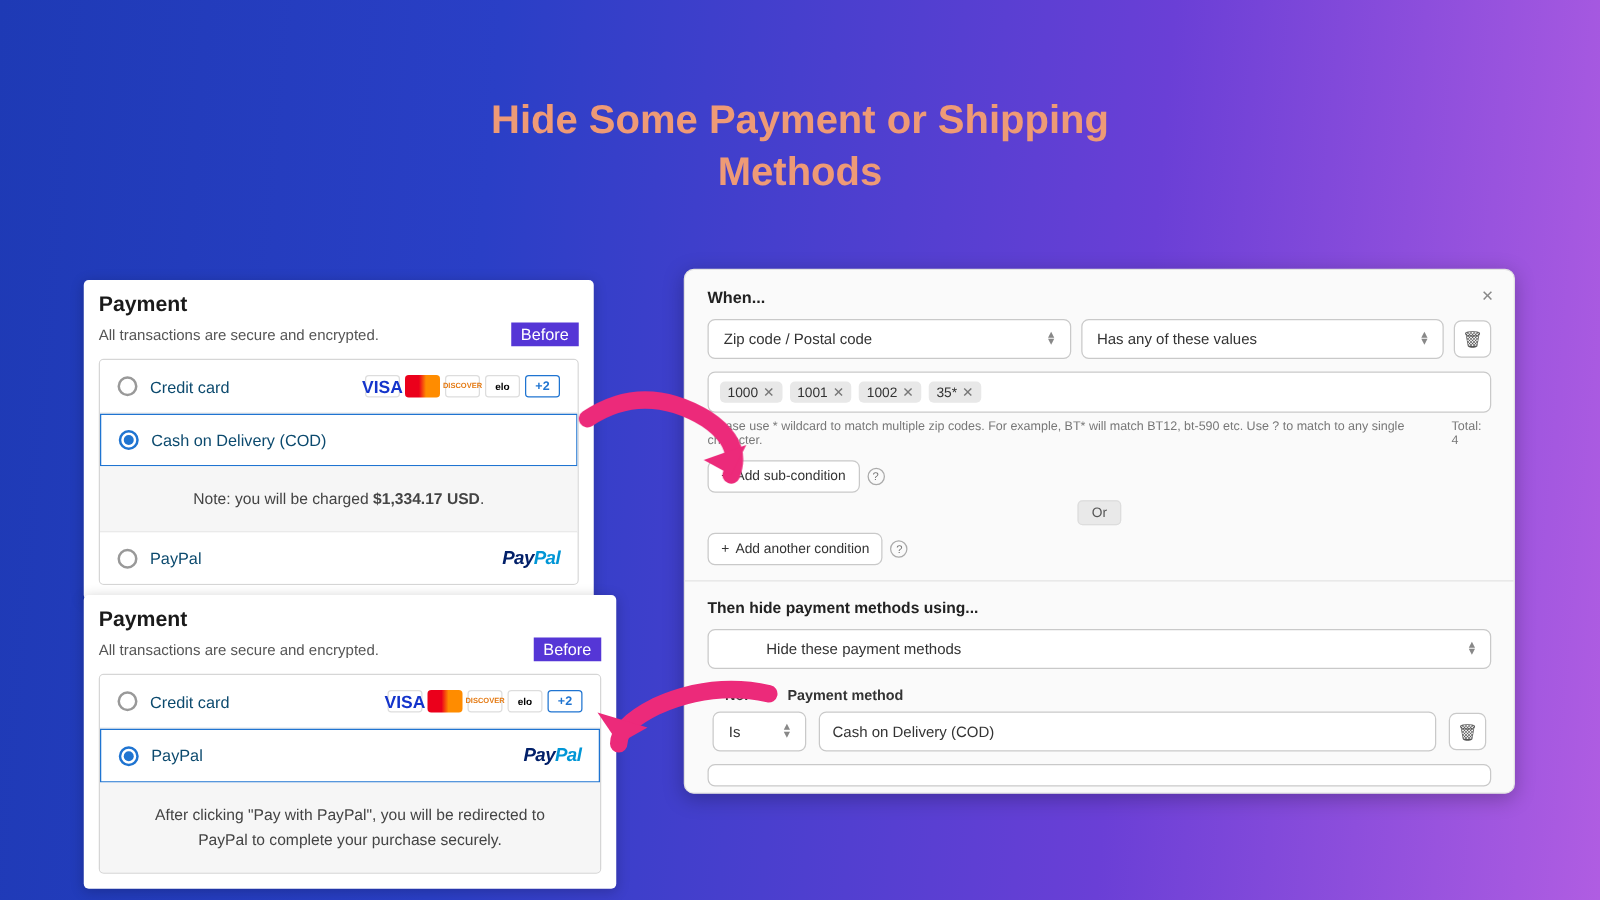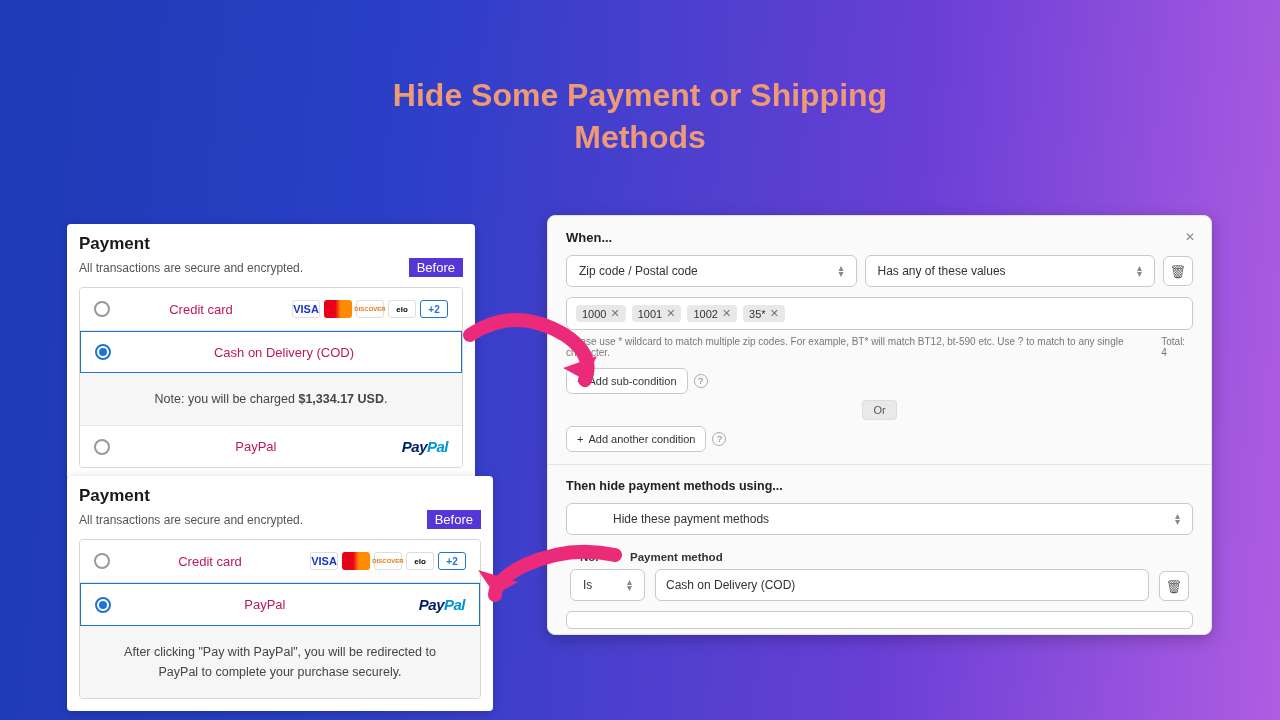--- a/index.html
+++ b/index.html
@@ -34,25 +34,25 @@
   .opt-row.note {
     background: #f6f6f6; font-size: 12.5px; color: #444; justify-content: center;
     padding: 16px 30px; text-align: center; line-height: 1.6; cursor: default;
   }
   .radio {
     width: 16px; height: 16px; border: 2px solid #999; border-radius: 50%;
     flex-shrink: 0; display: flex; align-items: center; justify-content: center;
   }
   .radio.on { border-color: #1f74d1; }
   .radio.on::after { content: ""; width: 8px; height: 8px; background: #1f74d1; border-radius: 50%; }
-  .opt-label { font-size: 13px; color: #be185d; flex: 1; text-align: center; }
+  .opt-label { font-size: 13px; color: #0c4a6e; flex: 1; }
   .card-icons { display: flex; gap: 4px; align-items: center; }
   .cic {
     width: 28px; height: 18px; border: 1px solid #ddd; border-radius: 3px;
-    display: flex; align-items: center; justify-content: center; font-size: 11px; font-weight: 700;
+    display: flex; align-items: center; justify-content: center; font-size: 14px; font-weight: 700;
   }
   .cic.visa { color: #1434cb; }
   .cic.mc { background: linear-gradient(90deg,#eb001b 40%,#ff8c00 60%); border:none;}
   .cic.mc::after{content:""}
   .cic.disc { color:#e47911; font-size:6px;}
   .cic.elo { color:#000; font-size:8px;}
   .cic.more { color:#1f74d1; border-color:#1f74d1; font-weight:600; font-size:10px;}
   .paypal-logo {
     font-weight: 800; font-style: italic; font-size: 15px; letter-spacing: -0.5px;
   }
@@ -102,21 +102,21 @@
     width: 14px; height: 14px; border: 1px solid #aaa; border-radius: 50%;
     display: inline-flex; align-items: center; justify-content: center; font-size: 9px; color: #777;
     margin-left: 6px;
   }
   .or-sep { text-align: center; font-size: 11px; color: #555; margin: 10px 0; }
   .or-sep span { background:#e9e9e9; padding:3px 10px; border-radius:4px; border:1px solid #ddd;}
   .divider { height: 1px; background: #e4e4e4; margin: 12px -18px; }
   .section-title { font-size: 12.5px; font-weight: 700; color: #222; margin: 14px 0 10px; }
   .tbl-head { display: flex; font-size: 11.5px; font-weight: 600; color: #333; padding: 6px 14px; }
   .tbl-head .c1 { width: 50px; }
-  .tbl-row { display: flex; gap: 10px; align-items: flex-end; padding: 0 4px; }
+  .tbl-row { display: flex; gap: 10px; align-items: center; padding: 0 4px; }
   .tbl-row .select.small { flex: 0 0 75px; }
   .tbl-row .input {
     flex: 1; background: #fff; border: 1px solid #c9c9c9; border-radius: 6px;
     padding: 8px 10px; font-size: 12px; color: #333;
   }
   .add-wide {
     margin-top: 10px; border: 1px solid #c9c9c9; border-radius: 6px; background: #fff;
     padding: 8px; text-align: center; font-size: 12px; color: #333; cursor: pointer;
   }
 

